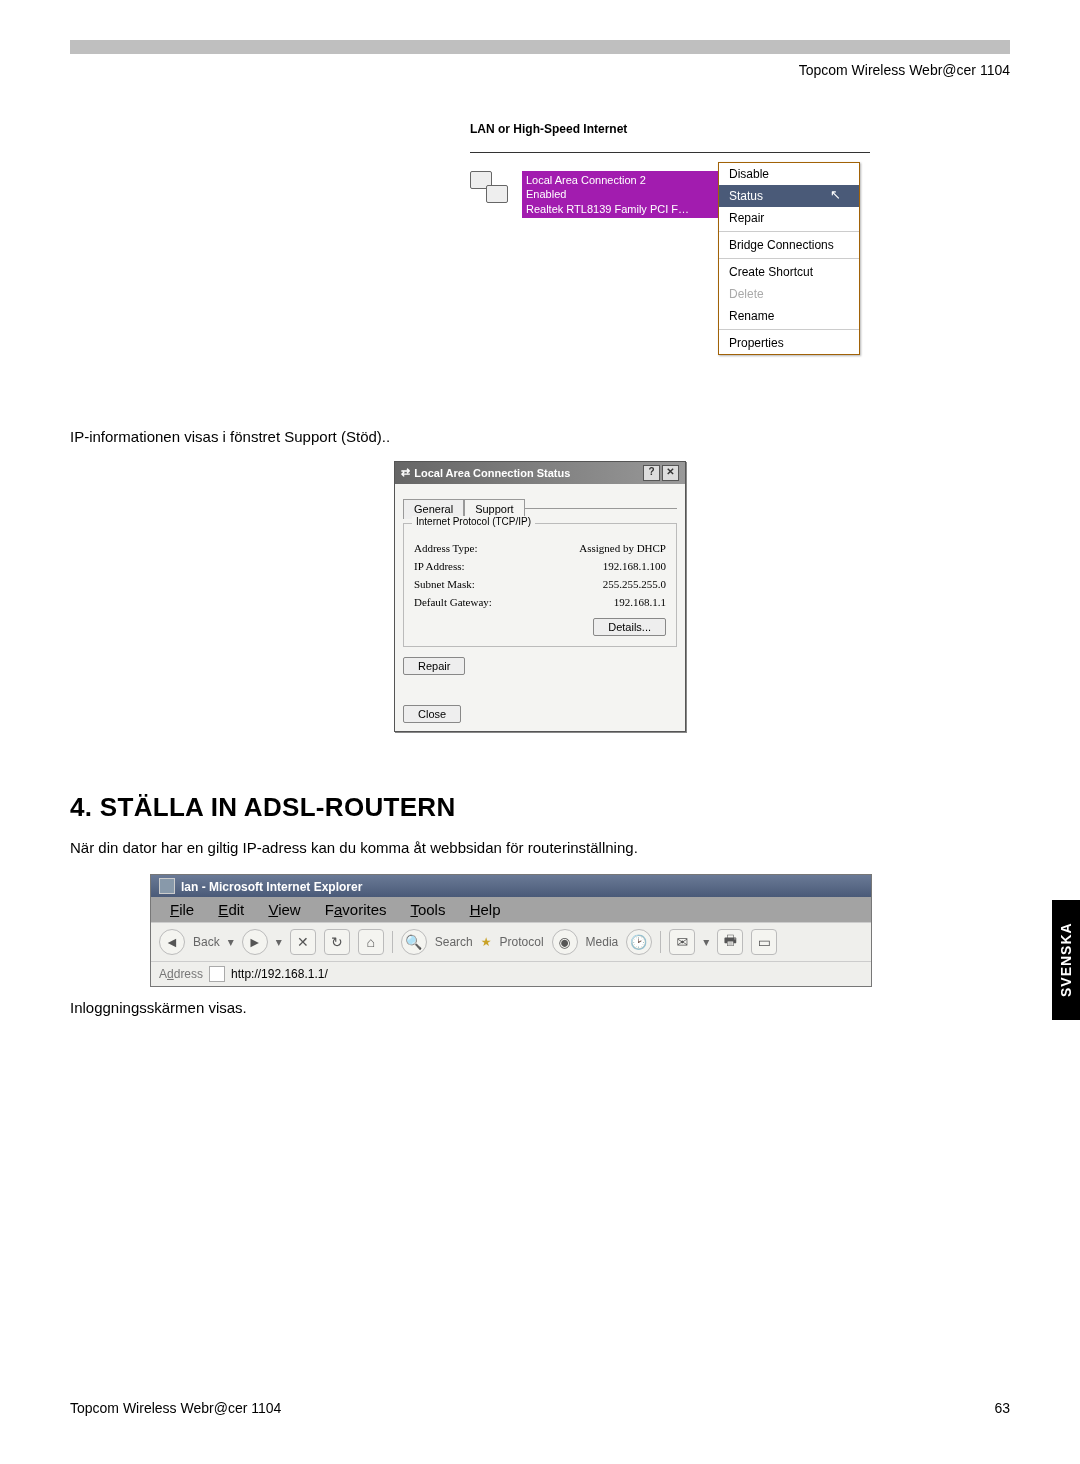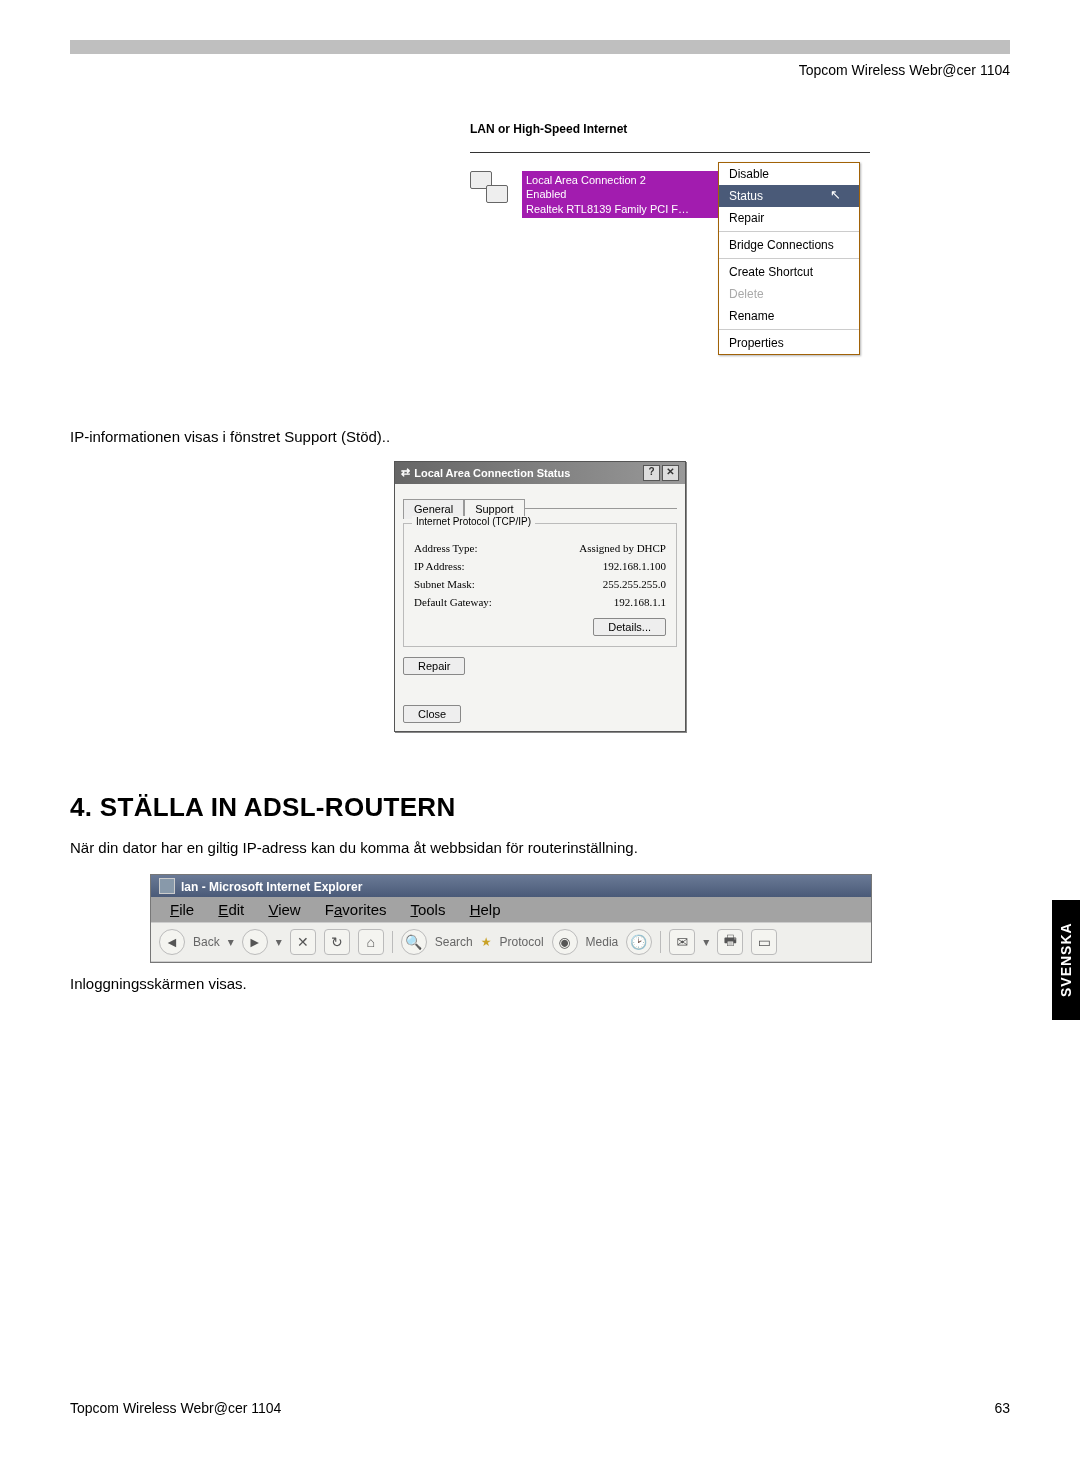--- a/index.html
+++ b/index.html
@@ -420,20 +420,25 @@
       <span class="lbl">Protocol</span>
       <span class="tbtn round">◉</span>
       <span class="lbl">Media</span>
       <span class="tbtn round">🕑</span>
       <span class="vsep"></span>
       <span class="tbtn">✉</span>
       <span class="lbl">▾</span>
       <span class="tbtn">🖶</span>
       <span class="tbtn">▭</span>
     </div>
+    <div class="ie-addr">
+      <span class="addrlabel">A<u>d</u>dress</span>
+      <span class="pageicon"></span>
+      <span style="color:#000;">http://192.168.1.1/</span>
+    </div>
   </div>
 
   <div class="body-text">Inloggningsskärmen visas.</div>
 
   <div class="tab-svenska">SVENSKA</div>
 
   <div class="footer">
     <span>Topcom Wireless Webr@cer 1104</span>
     <span>63</span>
   </div>

